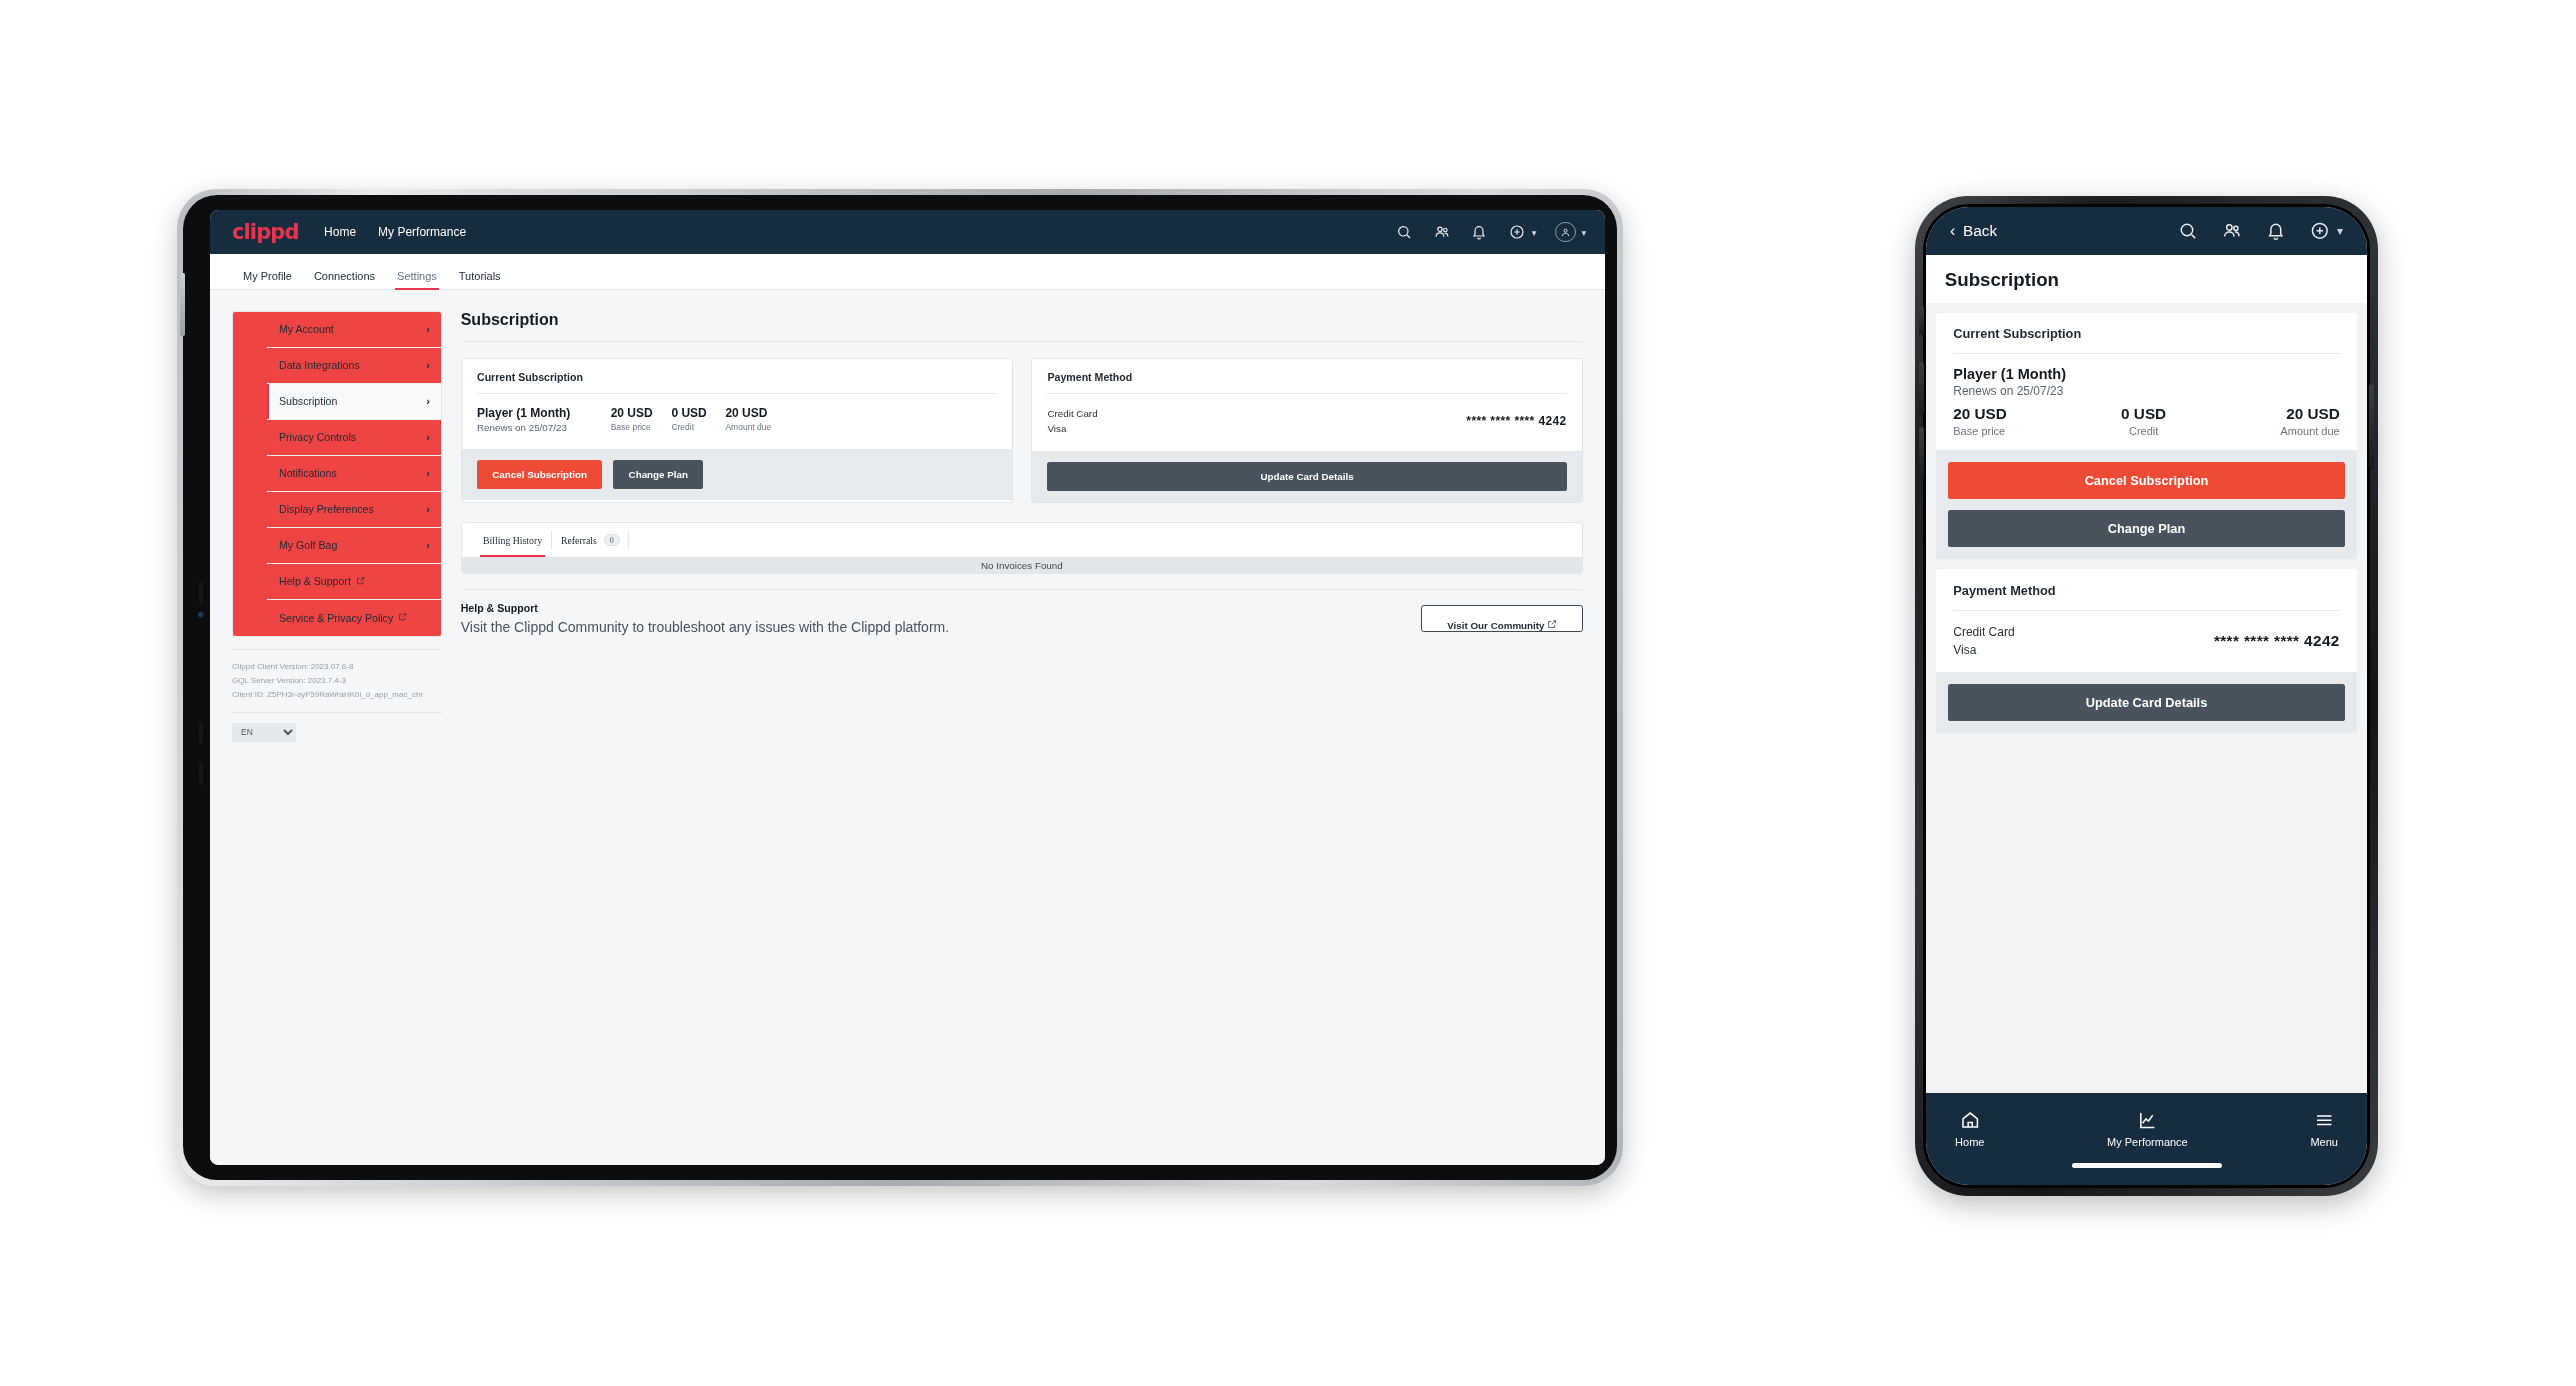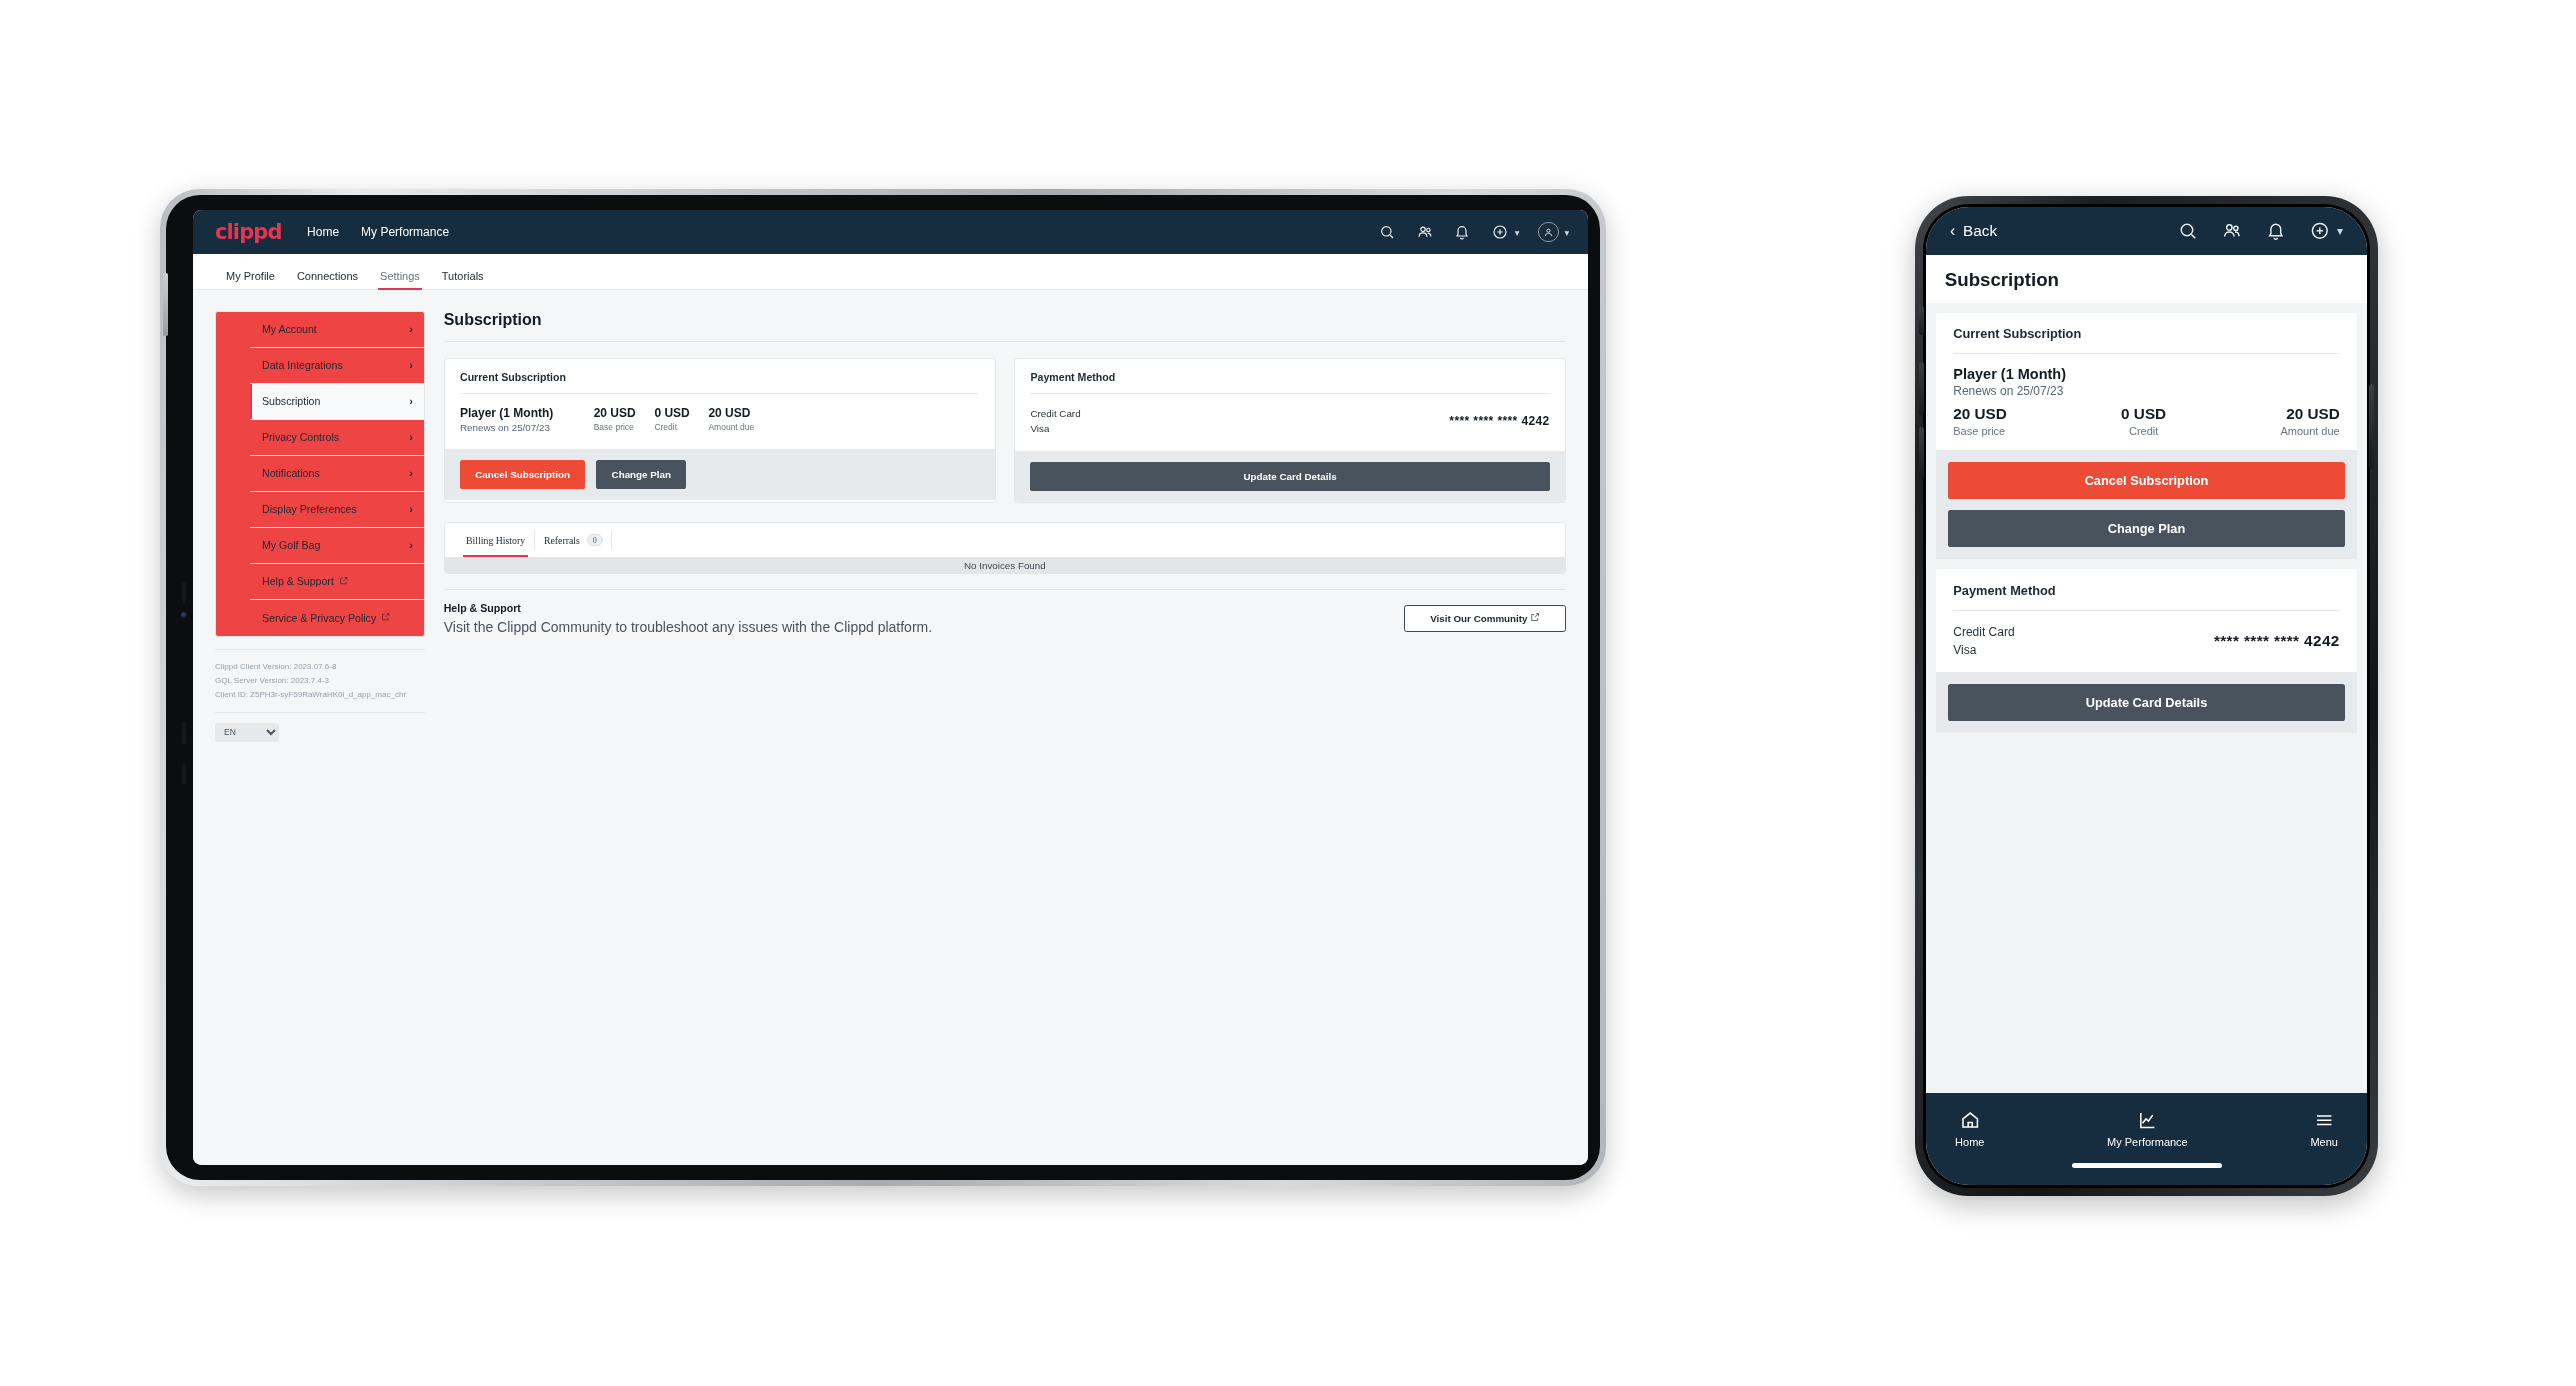--- a/index.html
+++ b/index.html
@@ -6,21 +6,21 @@
   html, body {
     width: 2576px; height: 1386px;
     background: #ffffff;
     font-family: "Liberation Sans", sans-serif;
     overflow: hidden;
   }
   .stage { position: relative; width: 2576px; height: 1386px; background: #fff; }
 
   
   .tablet {
-    position: absolute; left: 160px; top: 189px;
+    position: absolute; left: 177px; top: 189px;
     width: 1446px; height: 997px;
     border-radius: 39px;
     background: linear-gradient(100deg,#b9bcc0 0%,#e8eaec 12%,#cfd2d6 28%,#a8abaf 55%,#d8dadd 80%,#b2b5b9 100%);
     padding: 6px;
     box-shadow: 0 8.5px 27px rgba(0,0,0,.22);
   }
   .tablet-bezel {
     width: 100%; height: 100%;
     border-radius: 34px;
     background: #0b0d0f;
@@ -163,21 +163,21 @@
     background: #e3e6e9; height: 16px; display: flex; align-items: center; justify-content: center;
     font-size: 9.8px; color: #3e4850;
   }
   .help-hr { height: 0.9px; background: #e2e6ea; margin: 15.3px 0 12px 0; }
   .help-row { display: flex; align-items: center; }
   .help-t { font-size: 10.6px; font-weight: 700; color: #141b22; }
   .help-s { font-size: 14px; color: #49535d; margin-top: 4.3px; }
   .btn-outline {
     margin-left: auto; width: 162px; height: 27px; background: #fff;
     border: 0.9px solid #3d474f; border-radius: 2.6px;
-    display: flex; align-items: center; justify-content: center; gap: 2px;
+    display: flex; align-items: flex-end; justify-content: center; gap: 2px;
     font-size: 9.8px; font-weight: 700; color: #1d2833; cursor: pointer;
   }
   .btn-outline svg { width: 10.2px; height: 10.2px; stroke: #1d2833; stroke-width: 1.6; fill: none; }
 
   
   .phone {
     position: absolute; left: 1915px; top: 196px;
     width: 463px; height: 1000px;
     border-radius: 53px;
     background: linear-gradient(125deg,#45484b 0%,#1b1d1f 16%,#303336 42%,#131517 70%,#3a3d40 100%);

